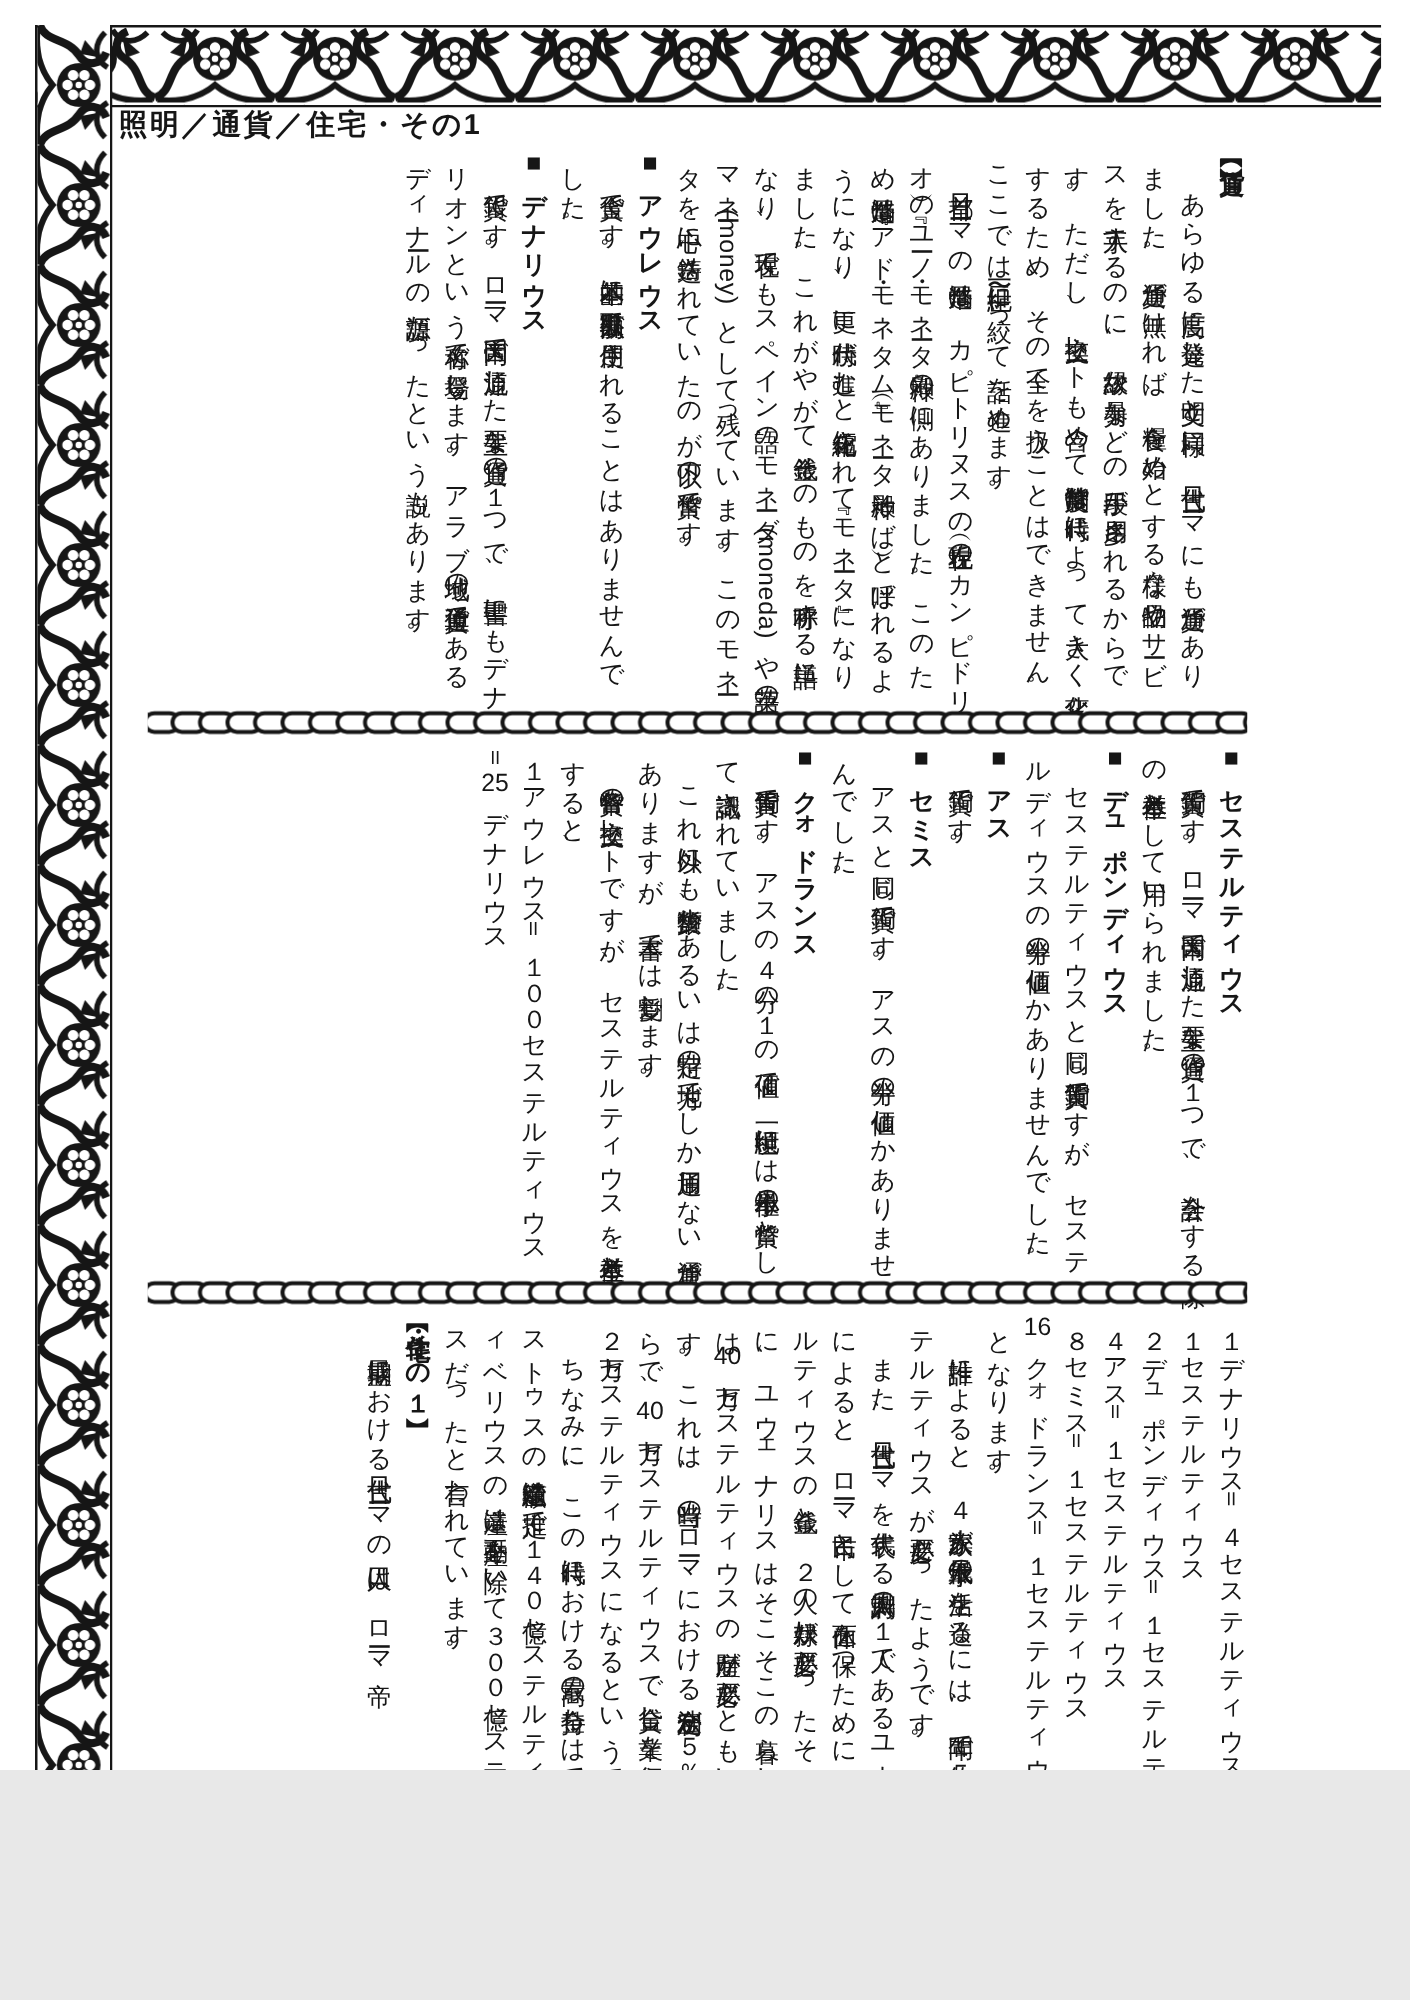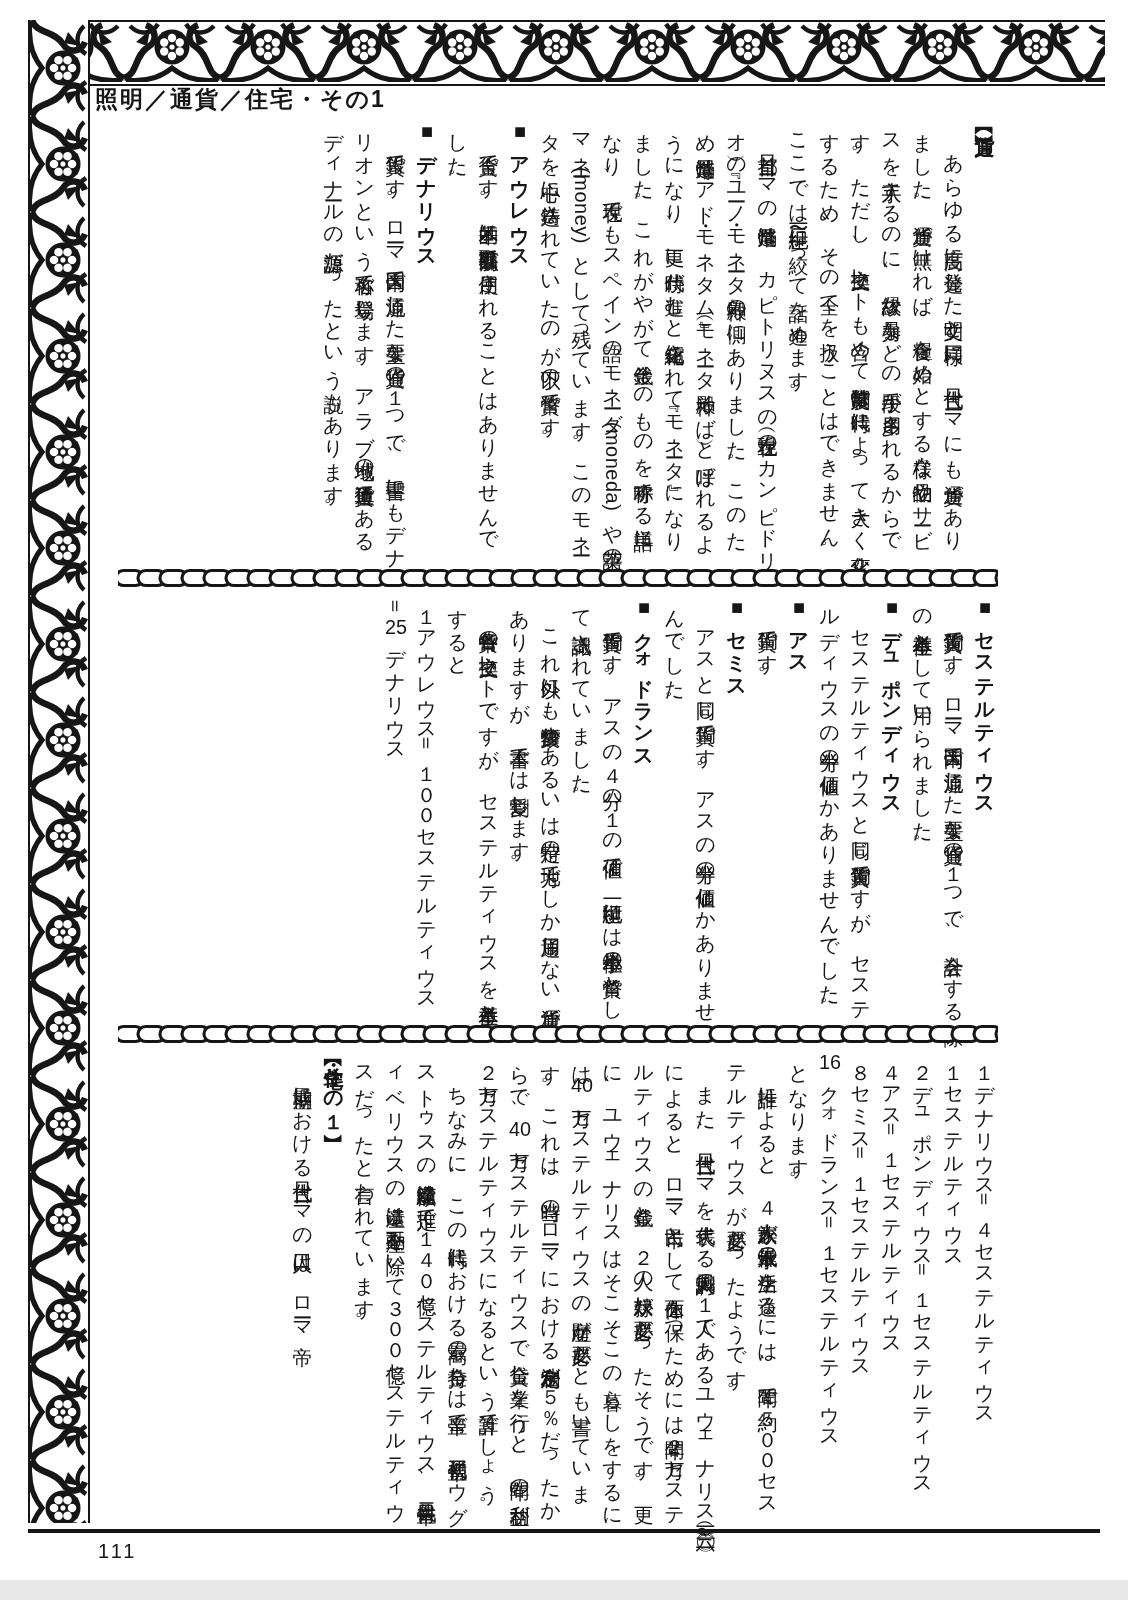--- a/index.html
+++ b/index.html
@@ -1,16 +1,16 @@
 <!DOCTYPE html>
 <html><head>
 <meta charset="utf-8">
 <style>
   html,body{margin:0;padding:0;background:#e8e8e8;}
-  .page{position:relative;width:1128px;height:1580px;background:#ffffff;overflow:hidden;
+  .page{position:relative;width:1128px;height:1416px;background:#ffffff;overflow:hidden;
         font-family:"Liberation Sans","DejaVu Sans",sans-serif;color:#161616;}
   .band{position:absolute;display:block;}
   .hdr{position:absolute;left:95px;top:84px;font-size:23px;font-weight:700;letter-spacing:2px;}
   .vsec{position:absolute;left:95px;width:905px;writing-mode:vertical-rl;text-orientation:mixed;
         font-size:20px;line-height:31px;letter-spacing:0.5px;}
   .vsec p{margin:0;}
   .vh{font-weight:700;}
   .gap{margin-block-start:16px;}
   .tcy{text-combine-upright:all;}
   .divider{position:absolute;left:118px;}

